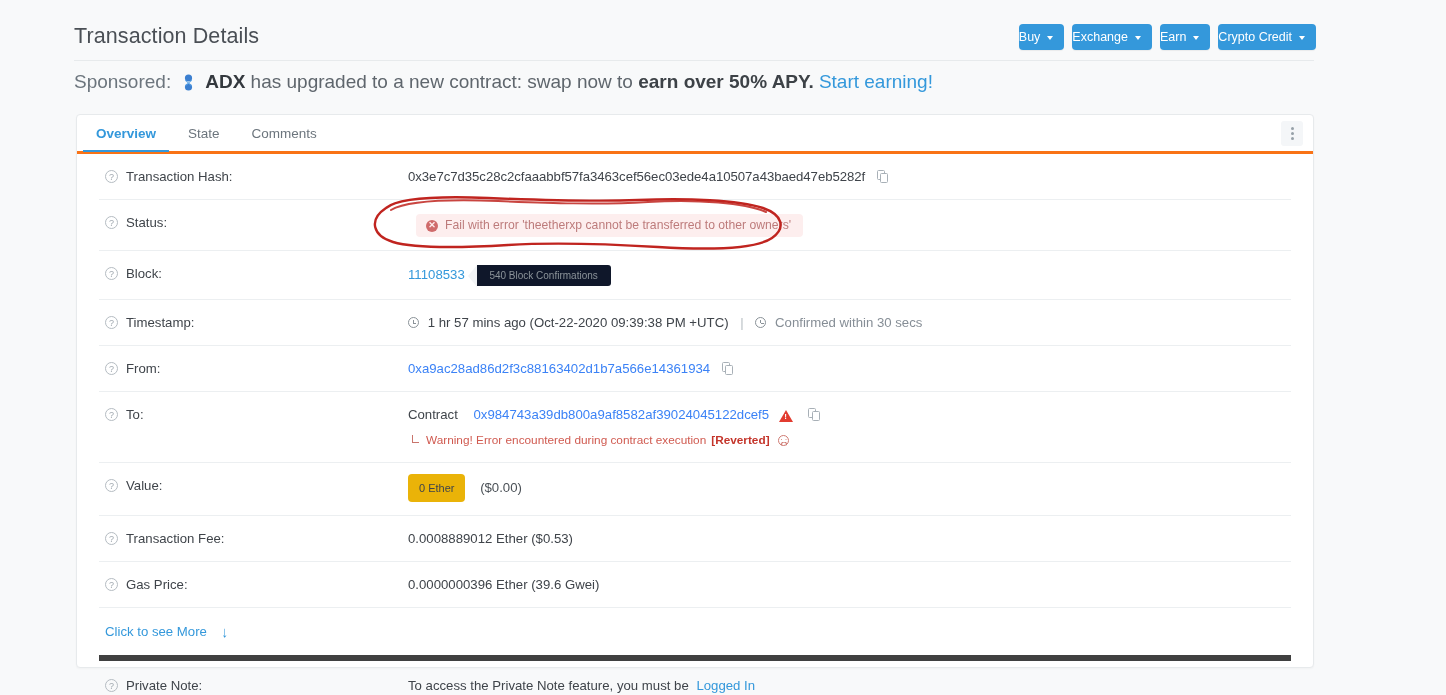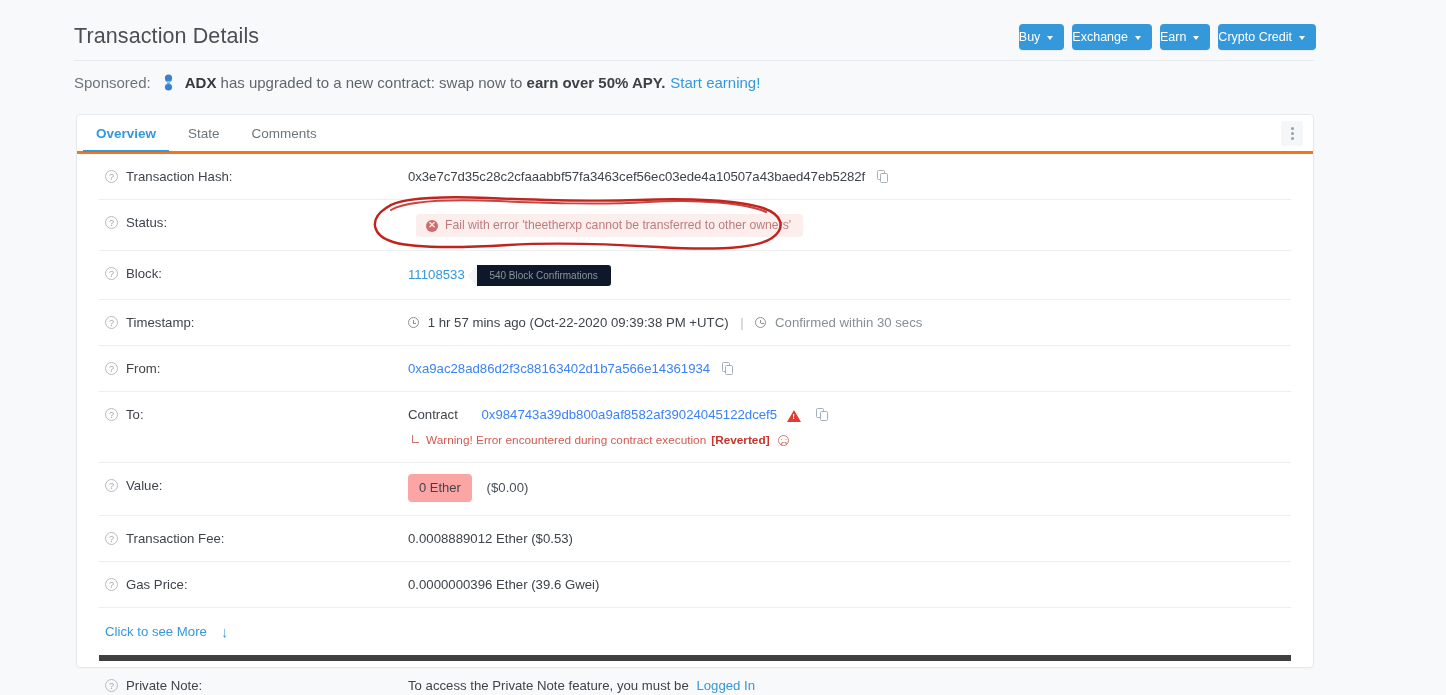--- a/index.html
+++ b/index.html
@@ -51,21 +51,21 @@
   }
 
   .title-sep {
     position: absolute; left: 74px; top: 60px; width: 1240px;
     height: 1px; background: #e7eaec;
   }
 
   
   .sponsored {
     padding: 14px 0 0 74px;
-    font-size: 15px;
+    font-size: 19px;
     color: #6c757d;
     display: flex; align-items: center; gap: 0px;
     height: 34px;
   }
   .sponsored .label { color: #6c757d; margin-right: 10px; }
   .adx-logo { display: inline-flex; margin-right: 9px; }
   .sponsored .body { color: #5f666d; }
   .sponsored .body b { color: #3d4247; font-weight: bold; }
   .sponsored .adx-name { color: #34393e; font-weight: bold; }
   .sponsored .start-link { color: #3498db; font-weight: normal; margin-left: 5px; text-decoration: none; cursor: pointer;}
@@ -249,22 +249,22 @@
     box-shadow: 4.5px 0 0 #cf7a72;
   }
   .sad::after {
     content:""; position:absolute; left:2.6px; top:6.5px; width:4px;height:2.6px;
     border:1px solid #cf7a72; border-top:none; border-radius: 0 0 4px 4px;
     transform: rotate(180deg);
   }
 
   .ether-pill {
     display:inline-block;
-    background: #fca5a5; color: #3f444a;
-    font-size: 13px;
+    background: #eab308; color: #3f444a;
+    font-size: 11px;
     padding: 5px 11px;
     border-radius: 4px;
   }
   .ether-usd { color: #4b5157; margin-left: 11px; font-size: 13.2px; }
 
   .see-more {
     padding: 16px 0 16px 6px;
     border-bottom: 6px solid #404040;
     font-size: 13.2px;
   }
@@ -411,21 +411,21 @@
       </div>
 
       <div class="row" style="min-height:62px;">
         <div class="row-label">
           <span class="qmark">?</span>
           <span>To:</span>
         </div>
         <div class="row-value">
           <div>
             <span>Contract</span>
-            <a class="link link-muted" style="margin-left:20px;">0x984743a39db800a9af8582af39024045122dcef5</a>
+            <a class="link link-muted" style="margin-left:12px;">0x984743a39db800a9af8582af39024045122dcef5</a>
             <span class="warn-tri"></span>
             <span class="copy-ico" style="margin-left:12px;"><i class="back"></i><i class="front"></i></span>
           </div>
           <div class="warn-line">
             <span class="corner"></span>
             <span>Warning! Error encountered during contract execution</span>
             <b>[Reverted]</b>
             <span class="sad"></span>
           </div>
         </div>

